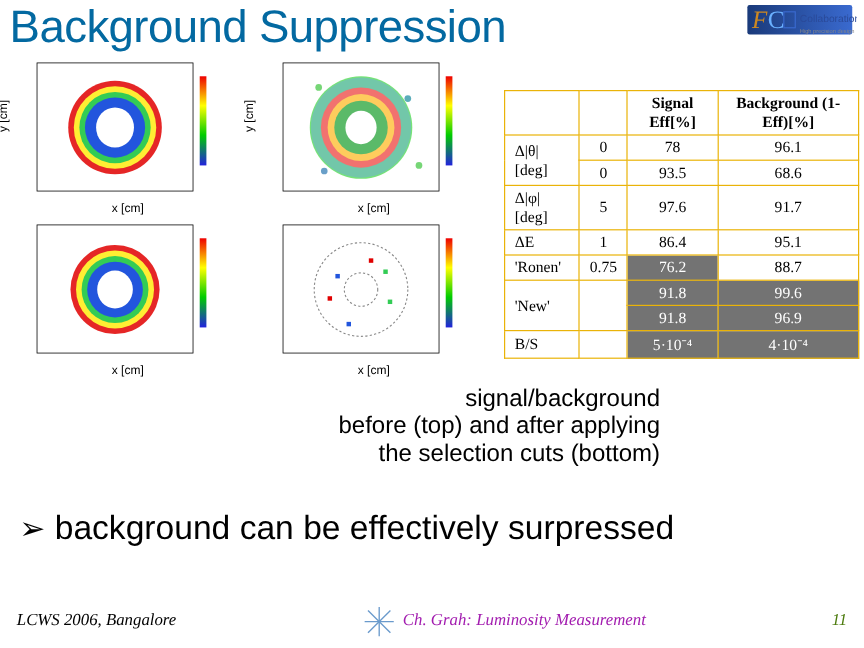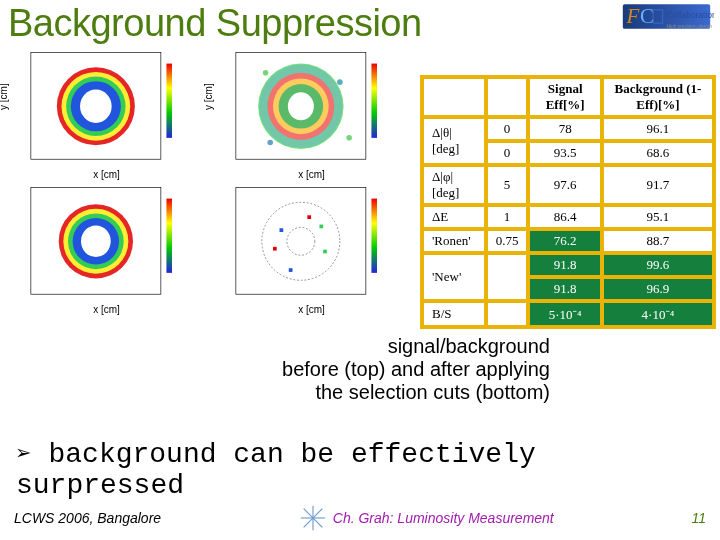--- a/index.html
+++ b/index.html
@@ -1,33 +1,33 @@
 <!DOCTYPE html>
 <html><head>
 <meta charset="utf-8">
 <style>
   * { box-sizing: border-box; margin: 0; padding: 0; }
   body { width: 720px; height: 540px; background: #fff; font-family: "Trebuchet MS", "Segoe UI", sans-serif; position: relative; overflow: hidden; }
-  .title { font-size: 38px; font-weight: 400; color: #4d7c0f; padding: 2px 8px 0 8px; letter-spacing: -0.5px; }
+  .title { font-size: 38px; font-weight: 400; color: #0369a1; padding: 2px 8px 0 8px; letter-spacing: -0.5px; }
   .logo { position: absolute; right: 6px; top: 2px; width: 95px; height: 48px; }
   .main-row { display: flex; align-items: flex-start; padding: 0 4px; }
   .plots { width: 410px; display: grid; grid-template-columns: 1fr 1fr; grid-template-rows: auto auto auto auto; gap: 0; position: relative; }
   .plot-cell { position: relative; display: flex; align-items: center; justify-content: center; flex-direction: column; }
   .plot-svg { width: 190px; height: 130px; }
   .ylabel { font-size: 10px; transform: rotate(-90deg); position: absolute; left: -6px; top: 50%; transform-origin: left top; white-space: nowrap; font-family: Arial, sans-serif; }
   .xlabel { font-size: 10px; font-family: Arial, sans-serif; margin-top: -6px; }
   .table-wrap { flex: 1; margin-left: 6px; margin-top: 30px; }
   table.cuts { border-collapse: collapse; font-family: "Times New Roman", serif; font-size: 13px; }
-  table.cuts th, table.cuts td { border: 4px solid #eab308; padding: 2px 8px; text-align: center; }
+  table.cuts th, table.cuts td { border: 1px solid #eab308; padding: 2px 8px; text-align: center; }
   table.cuts td.lh { text-align: left; }
-  .red { background: #15803d; color: #fff; }
+  .red { background: #737373; color: #fff; }
   .caption { text-align: right; font-size: 20px; line-height: 1.15; margin: 6px auto 0; width: 380px; font-family: "Trebuchet MS", sans-serif; }
-  .bullet { font-size: 28px; margin: 34px 0 0 16px; font-family: Liberation Mono, monospace; }
+  .bullet { font-size: 28px; margin: 34px 0 0 16px; font-family: Liberation Sans, sans-serif; }
   .bullet .arrow { font-size: 26px; }
-  .footer { position: absolute; bottom: 8px; left: 0; right: 0; display: flex; align-items: center; justify-content: space-between; padding: 0 14px; font-style: italic; font-family: Liberation Sans, sans-serif; font-size: 14px; }
+  .footer { position: absolute; bottom: 8px; left: 0; right: 0; display: flex; align-items: center; justify-content: space-between; padding: 0 14px; font-style: italic; font-family: Liberation Serif, serif; font-size: 14px; }
   .footer-right { color: #4d7c0f; }
   .footer-center { display: flex; align-items: center; gap: 6px; color: #a21caf; }
   .flake { width: 28px; height: 28px; }
 </style>
 </head>
 <body>
 
 <div class="title">Background Suppression</div>
 
 <svg class="logo" viewBox="0 0 100 50">

